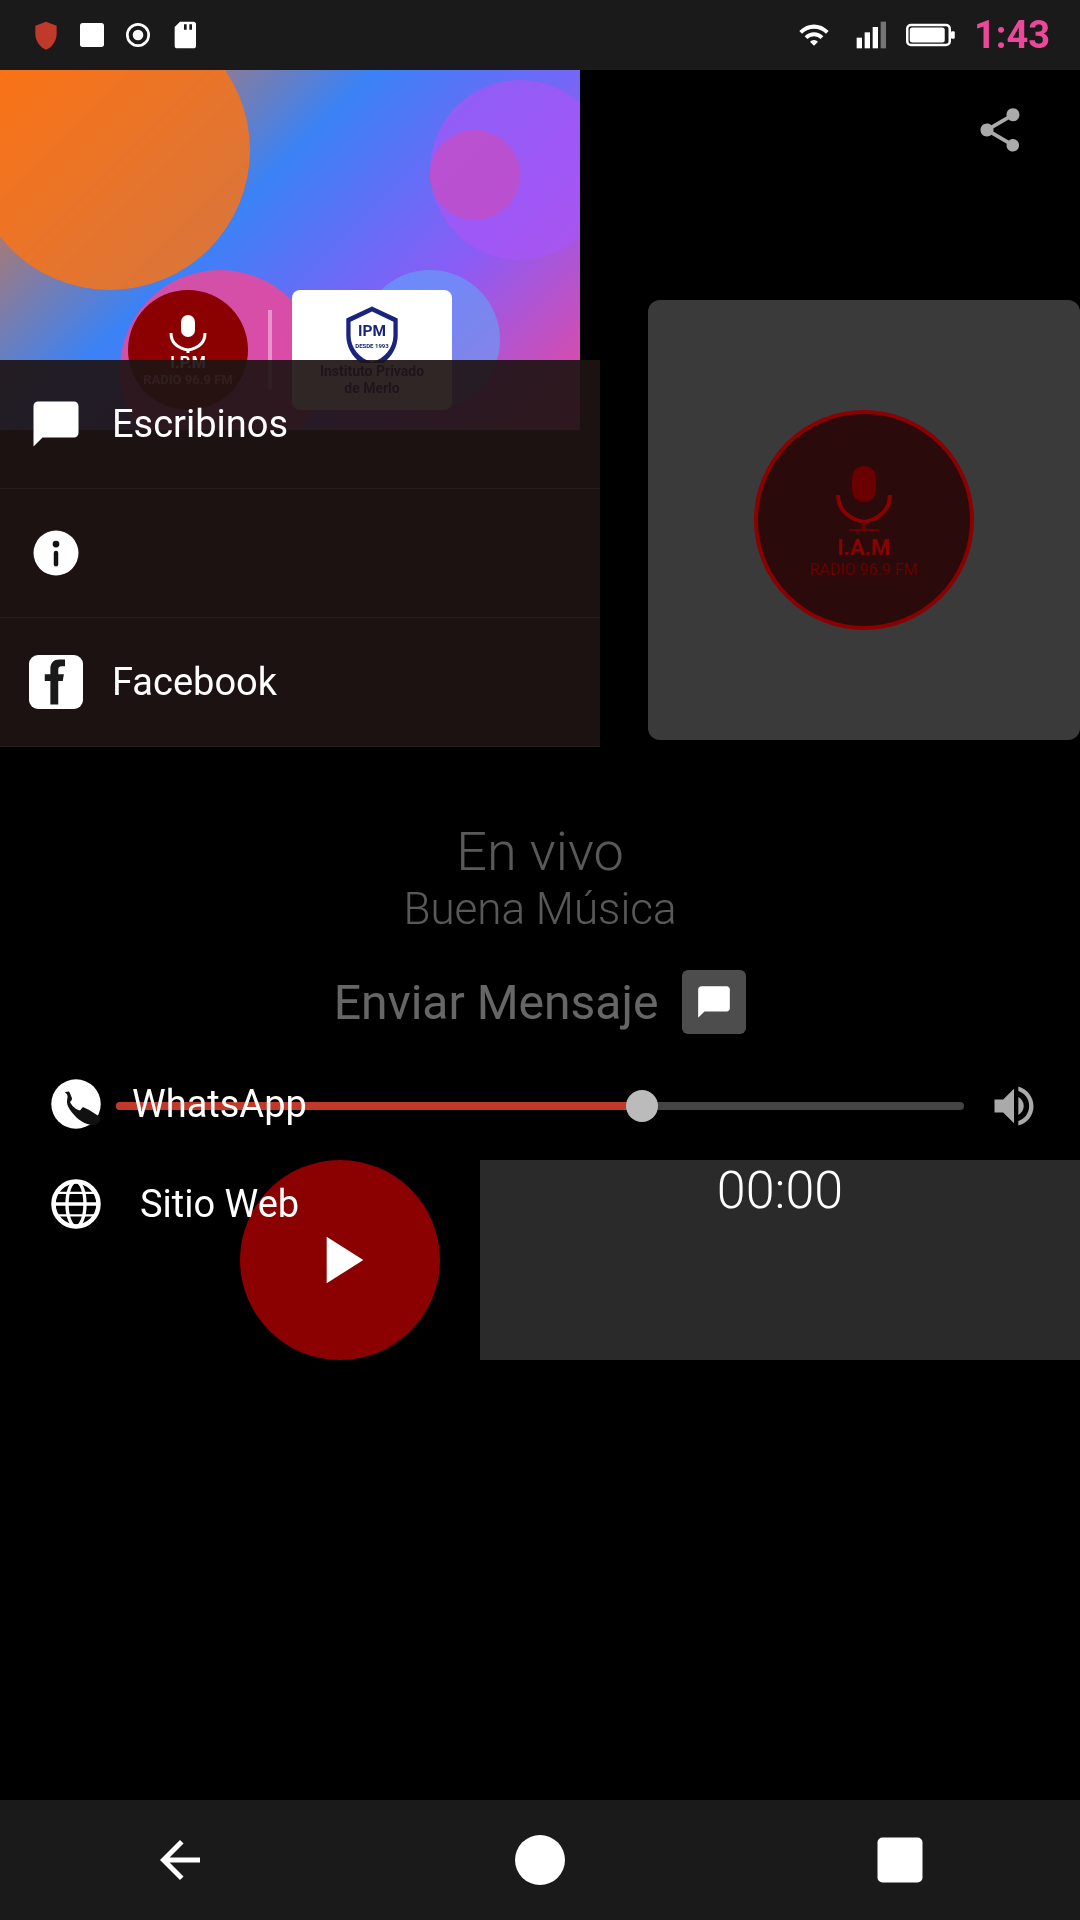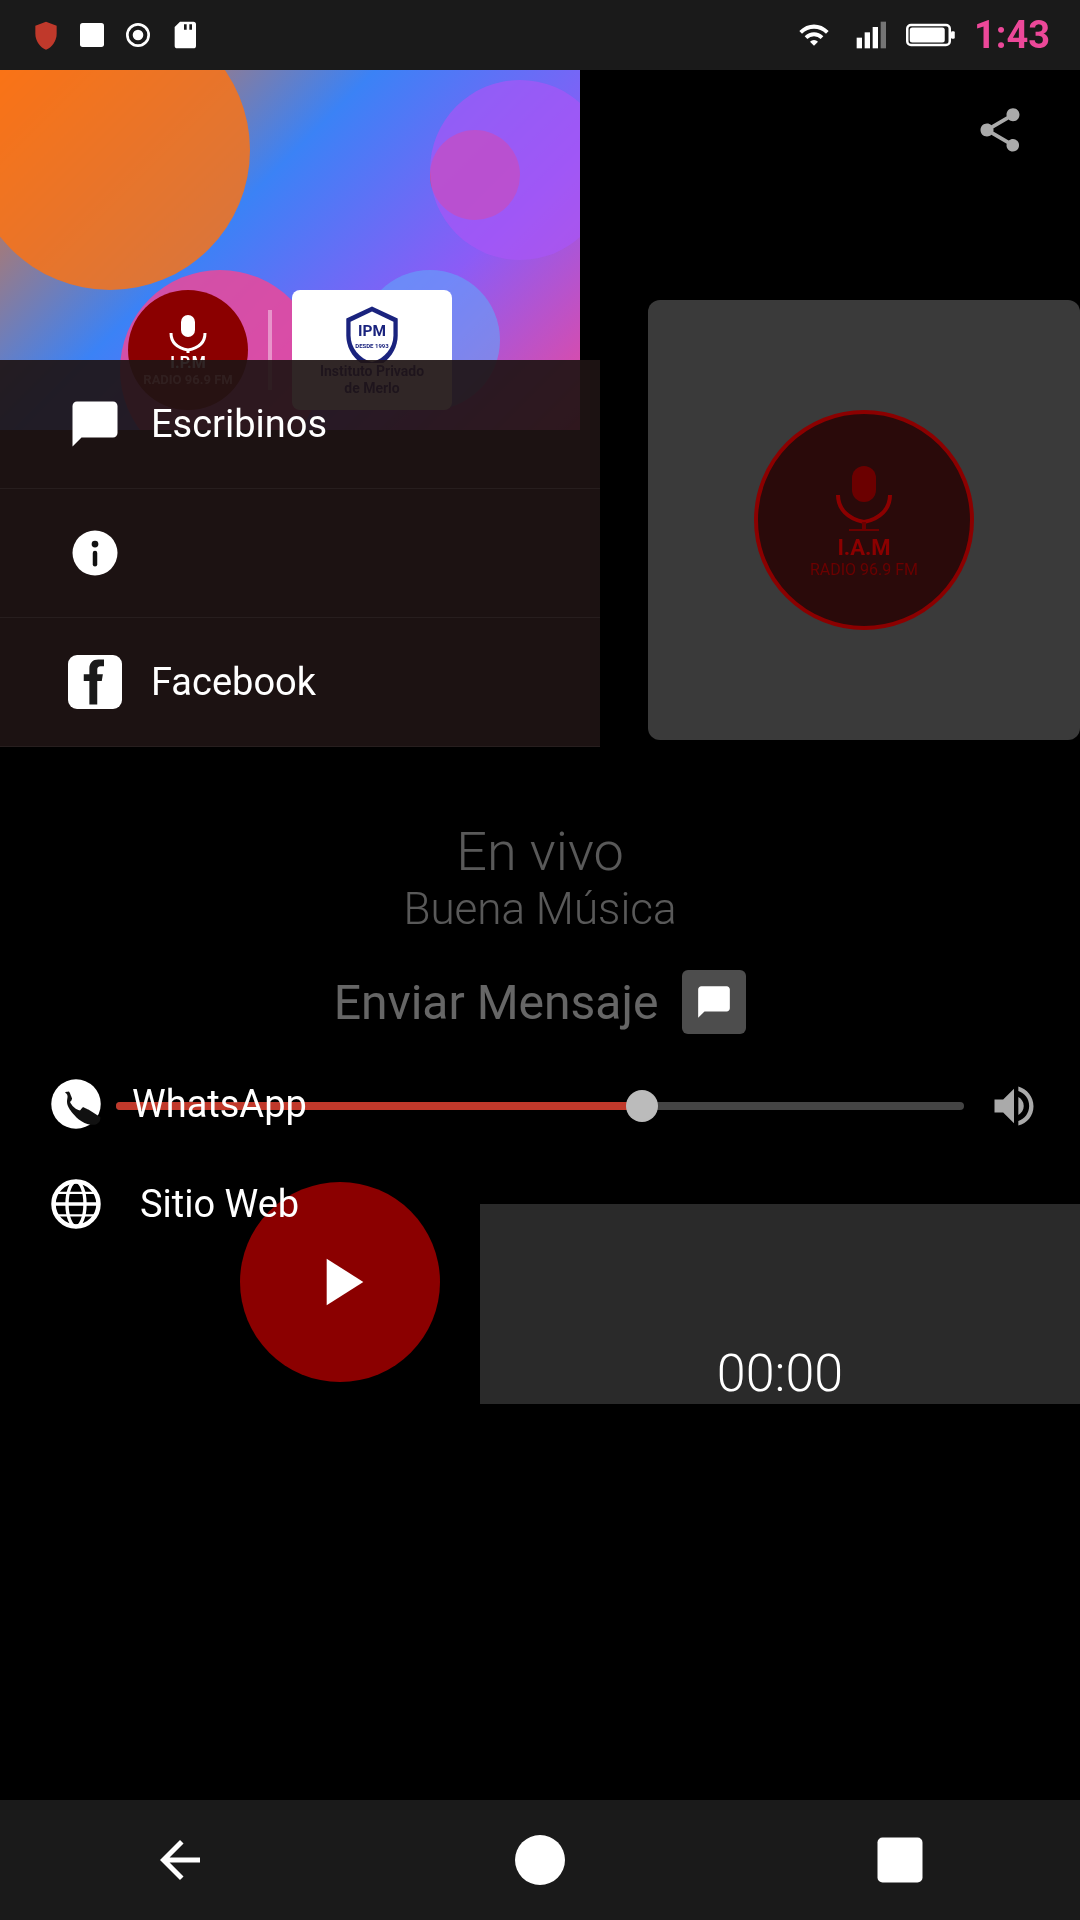--- a/index.html
+++ b/index.html
@@ -151,21 +151,21 @@
       left: 0;
       width: 600px;
       background: rgba(30, 20, 20, 0.92);
       z-index: 30;
       padding: 0;
     }
 
     .menu-item {
       display: flex;
       align-items: center;
-      padding: 28px 59px;
+      padding: 28px 20px;
       border-bottom: 1px solid rgba(255,255,255,0.05);
       cursor: pointer;
     }
 
     .menu-icon {
       width: 72px;
       height: 72px;
       display: flex;
       align-items: center;
       justify-content: center;
@@ -290,24 +290,23 @@
       align-items: center;
       justify-content: center;
       margin-left: 240px;
     }
 
     .time-display {
       flex: 1;
       background: #2a2a2a;
       height: 200px;
       display: flex;
-      align-items: flex-end;
+      align-items: flex-start;
       justify-content: center;
       margin-left: 40px;
-      margin-top: 44px;
     }
 
     .time-text {
       color: #fff;
       font-size: 52px;
       font-weight: 300;
     }
 
     
     .nav-bar {

